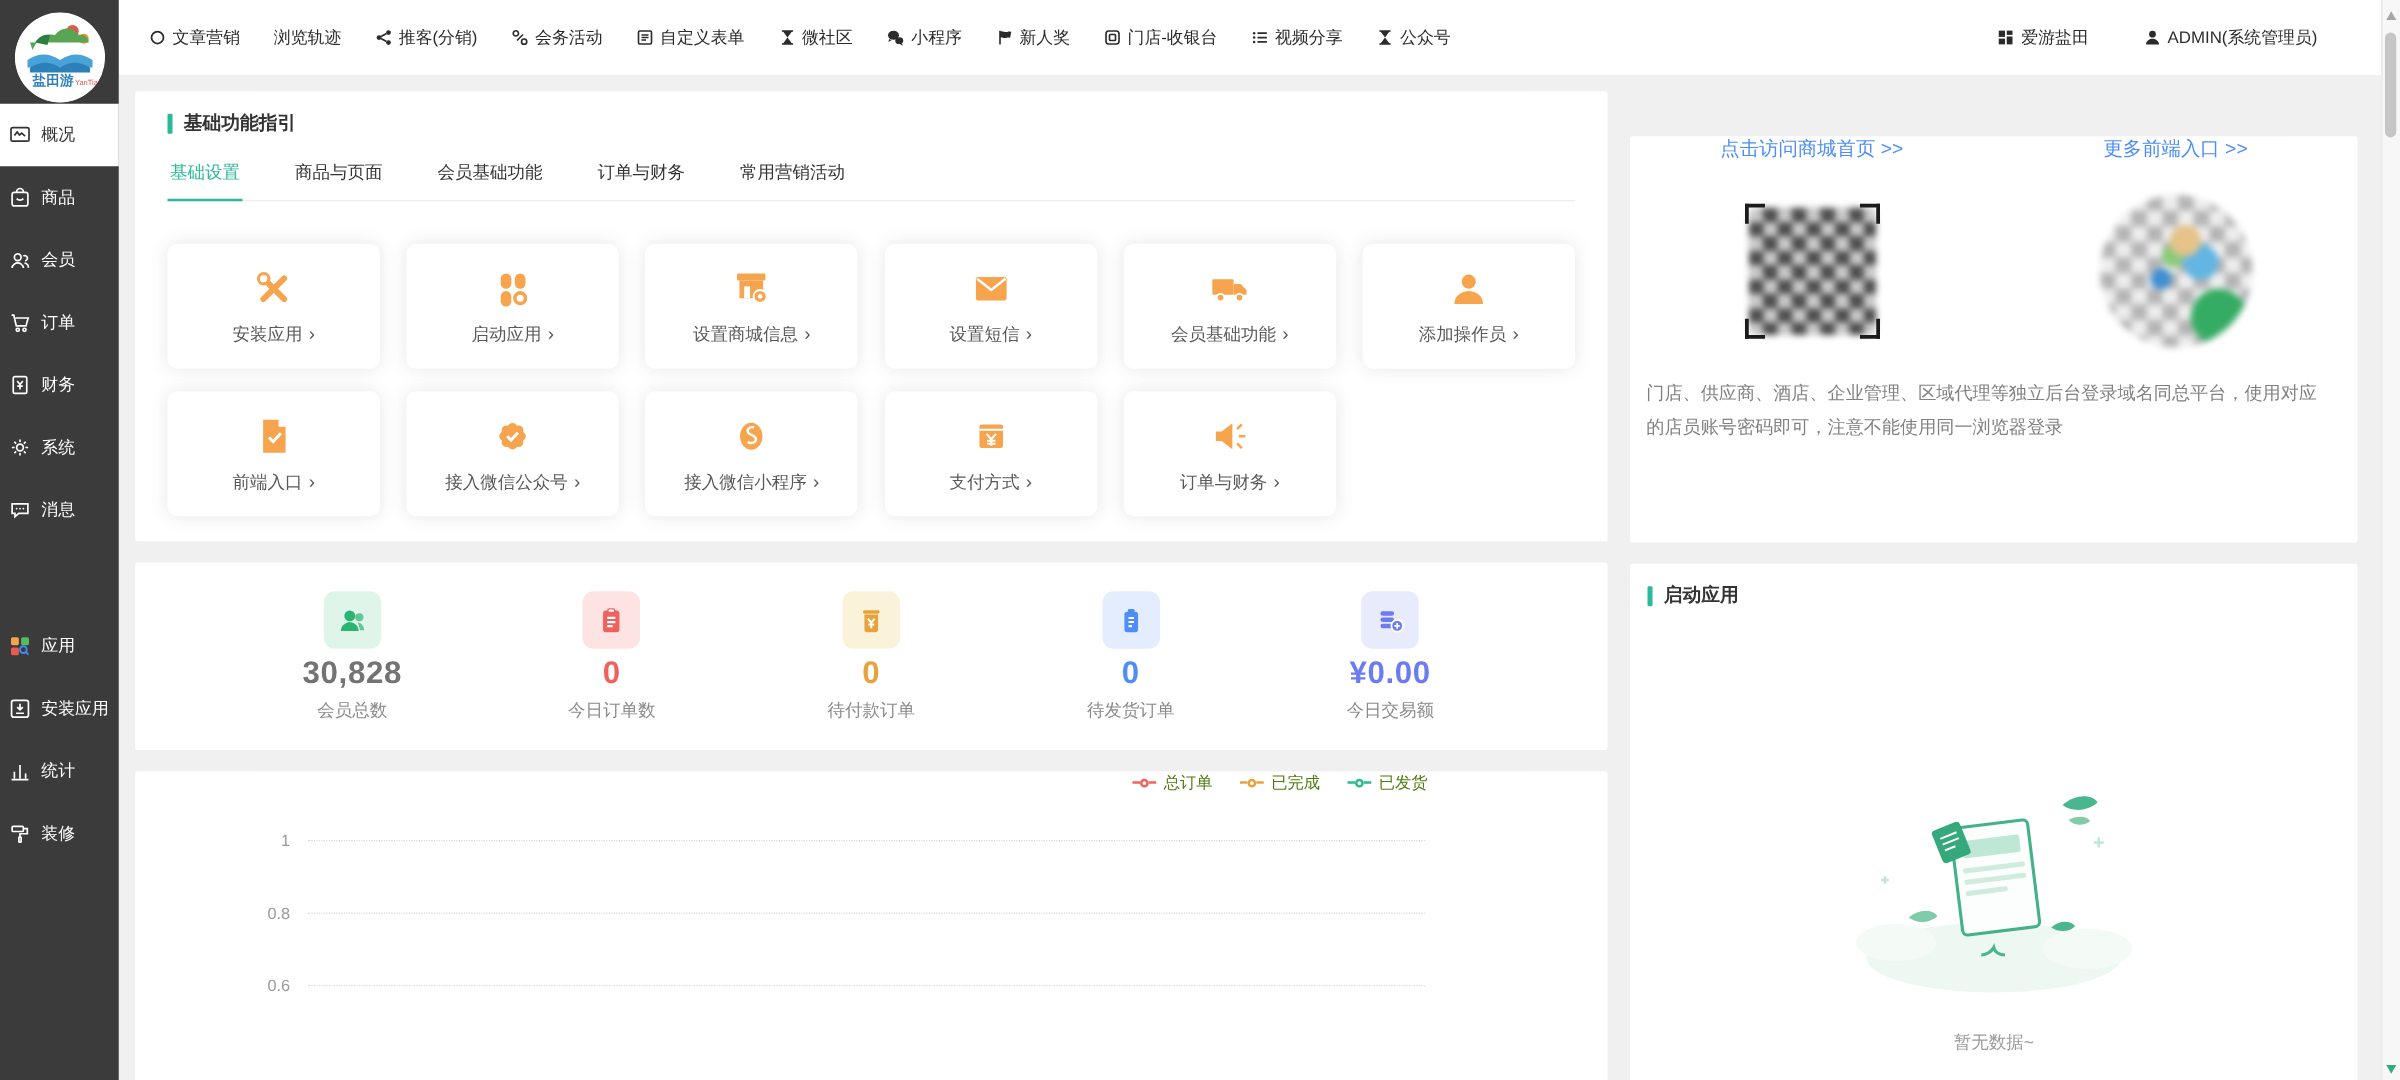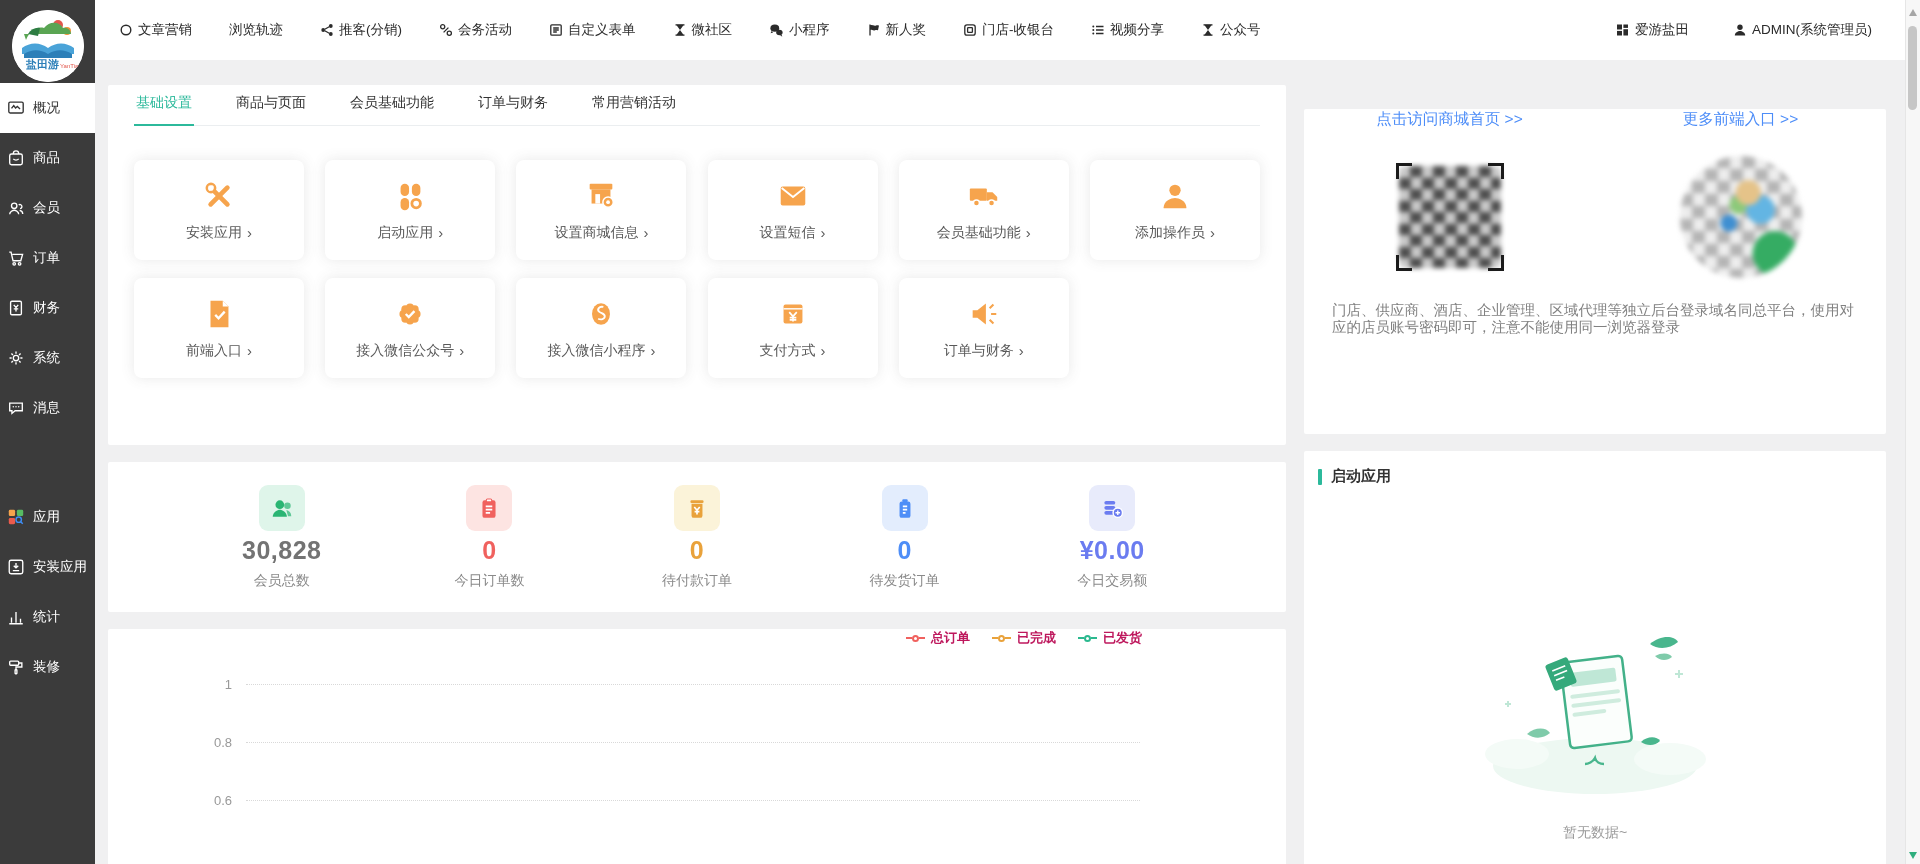--- a/index.html
+++ b/index.html
@@ -8,21 +8,21 @@
 
   
   .sidebar { position:absolute; left:0; top:0; width:95px; height:864px; background:#3b3b3b; z-index:20; }
   .logo { width:72px; height:72px; border-radius:50%; background:#fff; margin:10px auto 1px; overflow:hidden; }
   .side-item { height:50px; display:flex; align-items:center; padding-left:7px; gap:8px; color:#fff; font-size:13.5px; cursor:pointer; }
   .side-item svg { flex:0 0 auto; }
   .side-item.active { background:#fff; color:#333; }
   .side-gap { height:59px; }
 
   
-  .topbar { margin-left:95px; height:60px; background:#fff; display:flex; align-items:center; padding:0 12px 0 24px; gap:37px; font-size:13.5px; color:#2b2b2b; position:relative; z-index:10; }
+  .topbar { margin-left:95px; height:60px; background:#fff; display:flex; align-items:center; padding:0 30px 0 24px; gap:27px; font-size:13.5px; color:#2b2b2b; position:relative; z-index:10; }
   .tn-item { display:flex; align-items:center; gap:5px; cursor:pointer; white-space:nowrap; }
   .tn-right { margin-left:auto; display:flex; gap:44px; margin-right:36px; }
 
   
   .content { margin-left:95px; padding:13px 20px 0 13px; display:flex; gap:18px; }
   .col-main { width:1178px; flex:0 0 auto; }
   .col-side { width:582px; flex:0 0 auto; }
   .panel { background:#fff; border-radius:2px; margin-bottom:17px; }
   .p-title { display:flex; align-items:center; padding:16px 0 0 14px; font-size:15px; font-weight:bold; color:#333; }
   .p-bar { width:4px; height:16px; background:#2CB99B; margin-right:9px; border-radius:1px; }
@@ -44,21 +44,21 @@
   .stat-ico { width:46px; height:46px; border-radius:9px; display:flex; align-items:center; justify-content:center; }
   .stat-val { font-size:25px; font-weight:bold; letter-spacing:.5px; }
   .stat-lab { font-size:14px; color:#8a8a8a; margin-top:2px; }
 
   
   .panel-trend { height:400px; padding:0 26px; }
   .panel-trend .p-title { padding-left:0; }
   .trend-head { display:flex; align-items:flex-start; }
   .trend-link { margin-left:auto; margin-top:16px; color:#4D8DF8; font-size:15px; font-weight:bold; cursor:pointer; }
   .legend { display:flex; justify-content:flex-end; gap:22px; padding-right:118px; margin-top:16px; }
-  .lg-item { display:flex; gap:6px; font-size:13px; color:#be185d; cursor:pointer;font-weight:bold; }
+  .lg-item { display:flex; gap:6px; font-size:13px; color:#4d7c0f; cursor:pointer; }
   .lg-mark { display:inline-flex; align-items:center; }
   .lg-line { width:6px; height:2px; }
   .lg-circle { width:7px; height:7px; border-radius:50%; border:2px solid; background:#fff; }
   .ticks { margin-top:8px; }
   .tick-row { display:flex; align-items:center; height:58px; }
   .tick-lab { width:112px; text-align:right; padding-right:14px; font-size:13px; color:#999; }
   .tick-line { flex:1; border-top:1px dotted #d9d9d9; margin-right:120px; }
 
   
   .panel-entry { height:325px; }
@@ -76,21 +76,21 @@
   .qr-color { width:122px; height:122px; border-radius:50%;
     background:
       radial-gradient(circle at 56% 30%, #e5c389 0 11%, transparent 12%),
       radial-gradient(circle at 66% 44%, #63b5e3 0 13%, transparent 14%),
       radial-gradient(circle at 48% 40%, #8cc97a 0 9%, transparent 10%),
       radial-gradient(circle at 78% 80%, #35ac63 0 16%, transparent 17%),
       radial-gradient(circle at 40% 55%, #3f8fd1 0 8%, transparent 9%),
       repeating-conic-gradient(#b5b5b5 0% 25%, #ededed 0% 50%);
     background-size:100% 100%,100% 100%,100% 100%,100% 100%,100% 100%,25px 25px;
     filter:blur(2.6px); }
-  .entry-desc { margin:24px 26px 0 28px; font-size:14.5px; color:#818181; line-height:17px; }
+  .entry-desc { margin:24px 26px 0 13px; font-size:14.5px; color:#818181; line-height:27px; }
 
   
   .panel-withdraw { height:480px; }
   .empty-wrap { margin-top:128px; text-align:center; }
   .empty-text { text-align:center; color:#9b9b9b; font-size:14px; margin-top:16px; }
 
   
   .scrollbar { position:absolute; right:0; top:0; width:15px; height:864px; background:#f7f7f7; border-left:1px solid #e6e6e6; z-index:30; }
   .sb-up { position:absolute; top:9px; left:3px; width:0; height:0; border-left:4.5px solid transparent; border-right:4.5px solid transparent; border-bottom:7px solid #a6a6a6; }
   .sb-thumb { position:absolute; top:26px; left:2px; width:9px; height:84px; background:#c6c6c6; border-radius:5px; }
@@ -300,20 +300,24 @@
         </svg>
       <span>ADMIN(系统管理员)</span>
     </div>
   </div>
 </header>
 
 <div class="content">
   <div class="col-main">
 
     <section class="panel panel-guide">
+      <div class="p-title">
+        <span class="p-bar"></span>
+        <span>基础功能指引</span>
+      </div>
       <div class="tabs">
         <div class="tab active">基础设置</div>
         <div class="tab">商品与页面</div>
         <div class="tab">会员基础功能</div>
         <div class="tab">订单与财务</div>
         <div class="tab">常用营销活动</div>
       </div>
       <div class="cards">
         <div class="card">
           <svg width="34" height="34" viewBox="0 0 36 36" fill="#F6A44D">

